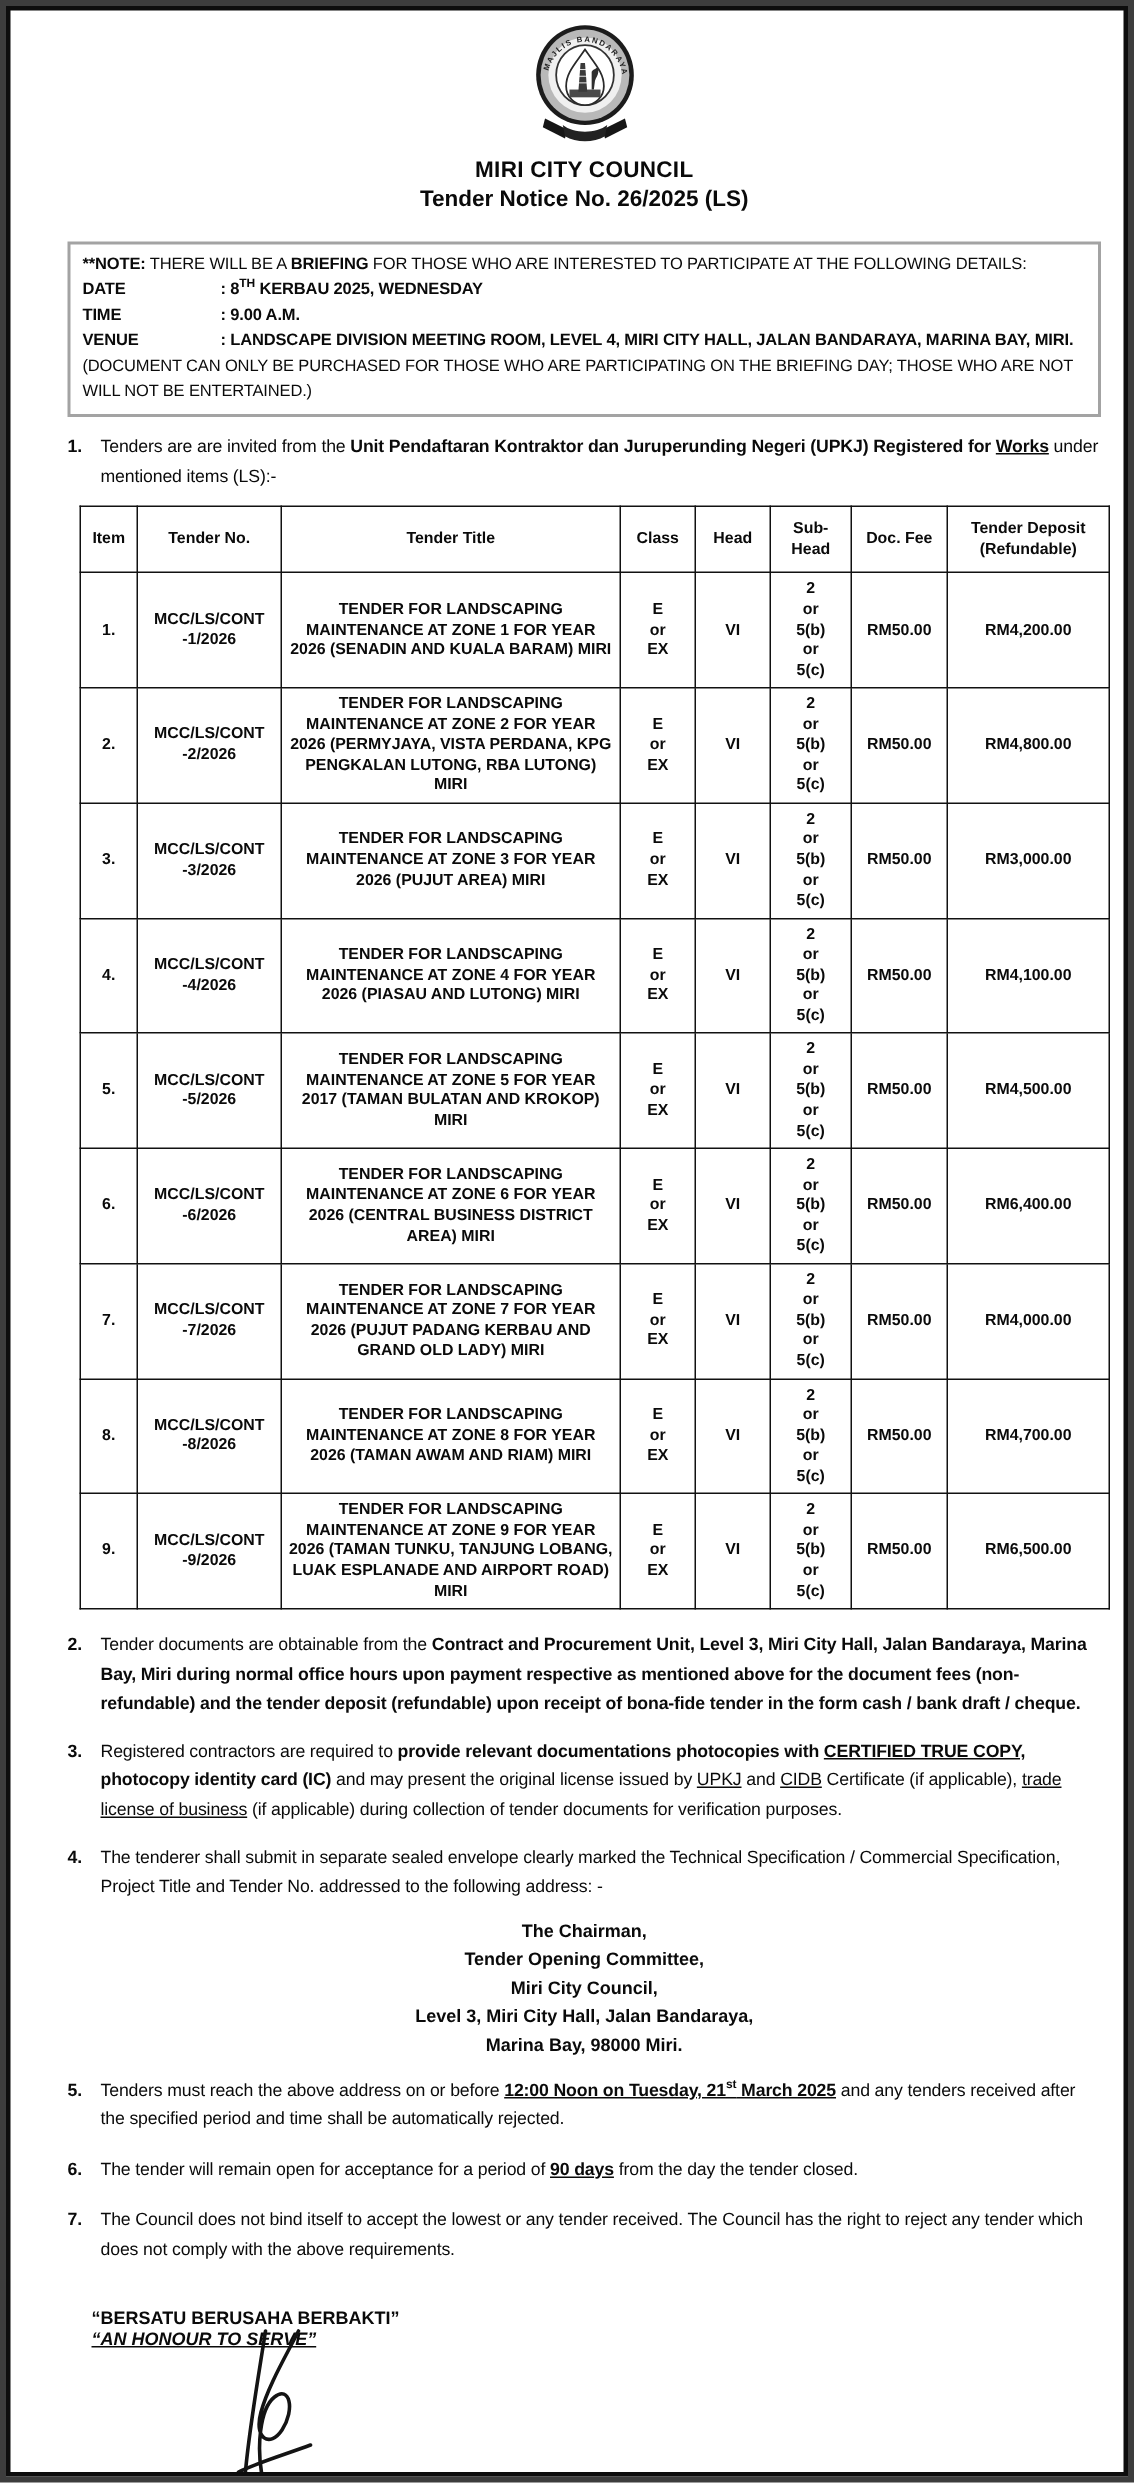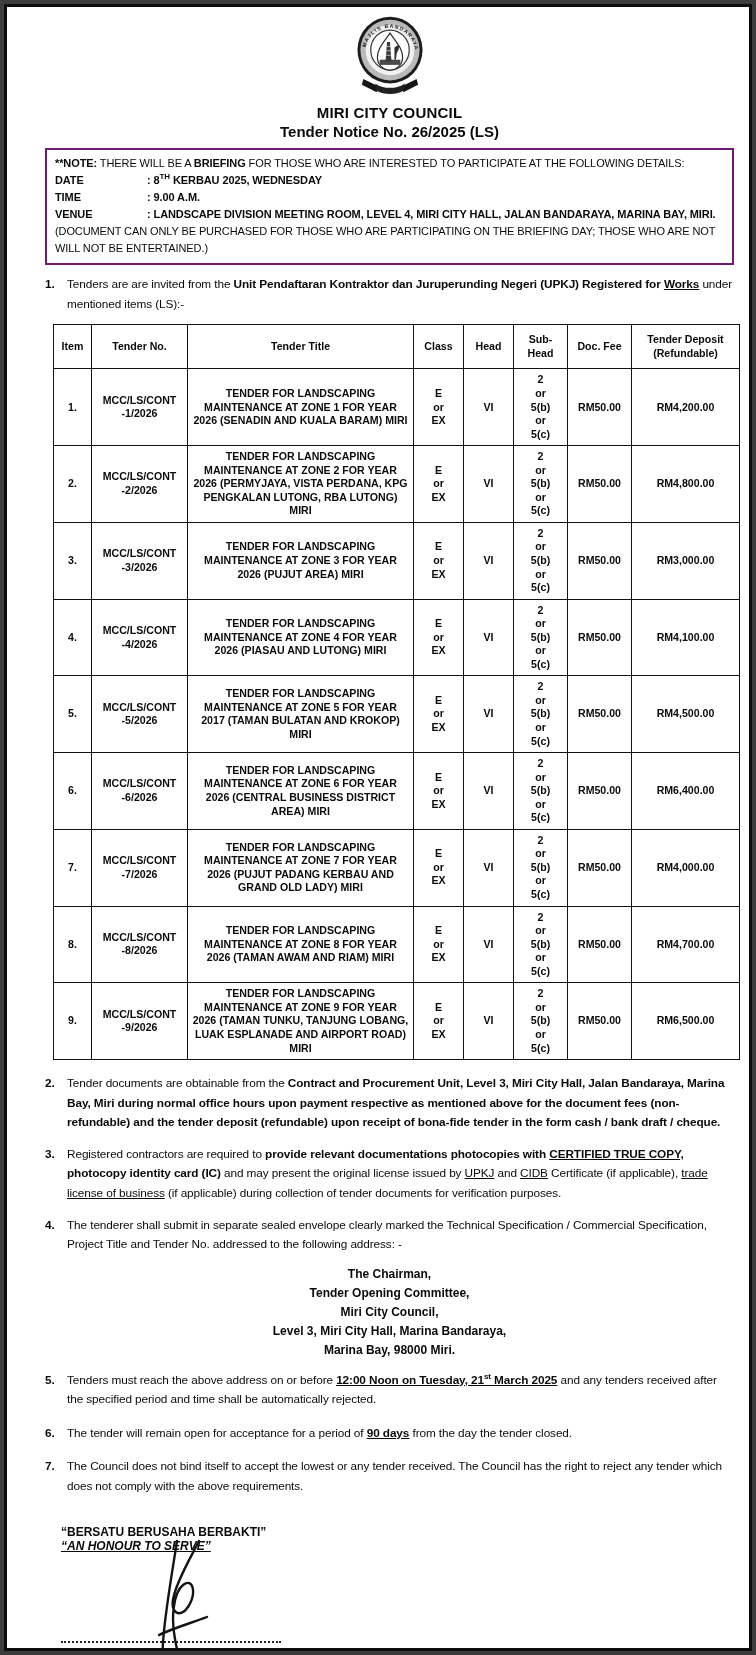--- a/index.html
+++ b/index.html
@@ -17,21 +17,21 @@
     padding:8px 15px 0 38px;
     overflow:hidden;
   }
   
   .hdr { text-align:center; }
   .logo { display:inline-block; }
   .org-title { font-size:15px; font-weight:bold; letter-spacing:0.2px; margin-top:3px; }
   .notice-title { font-size:15px; font-weight:bold; margin-top:2px; }
   
   .notebox {
-    border:2px solid #701a75; margin-top:8px; padding:5px 8px 6px 8px;
+    border:2px solid #a3a3a3; margin-top:20px; padding:5px 8px 6px 8px;
     font-size:11px; line-height:1.55; letter-spacing:-0.1px;
   }
   .notebox .b { font-weight:bold; }
   .nrow { display:flex; font-weight:bold; }
   .nrow .nlabel { width:92px; flex:none; }
   .nrow .nval { flex:1; padding-left:12px; text-indent:-12px; }
   .nfoot { font-weight:normal; }
   
   .item { display:flex; font-size:11.8px; line-height:1.66; letter-spacing:-0.1px; }
   .item .num { width:22px; flex:none; font-weight:bold; }
@@ -316,21 +316,21 @@
 
   <div class="item">
     <span class="num">4.</span>
     <span class="bd">The tenderer shall submit in separate sealed envelope clearly marked the Technical Specification / Commercial Specification, Project Title and Tender No. addressed to the following address: -</span>
   </div>
 
   <div class="addr">
     <div>The Chairman,</div>
     <div>Tender Opening Committee,</div>
     <div>Miri City Council,</div>
-    <div>Level 3, Miri City Hall, Marina Bandaraya,</div>
+    <div>Level 3, Miri City Hall, Jalan Bandaraya,</div>
     <div>Marina Bay, 98000 Miri.</div>
   </div>
 
   <div class="item">
     <span class="num">5.</span>
     <span class="bd"><span>Tenders must reach the above address on or before </span><span class="b u"><span>12:00 Noon on Tuesday, 21</span><sup>st</sup><span> March 2025</span></span><span> and any tenders received after the specified period and time shall be automatically rejected.</span></span>
   </div>
 
   <div class="spacer-14"></div>
 

